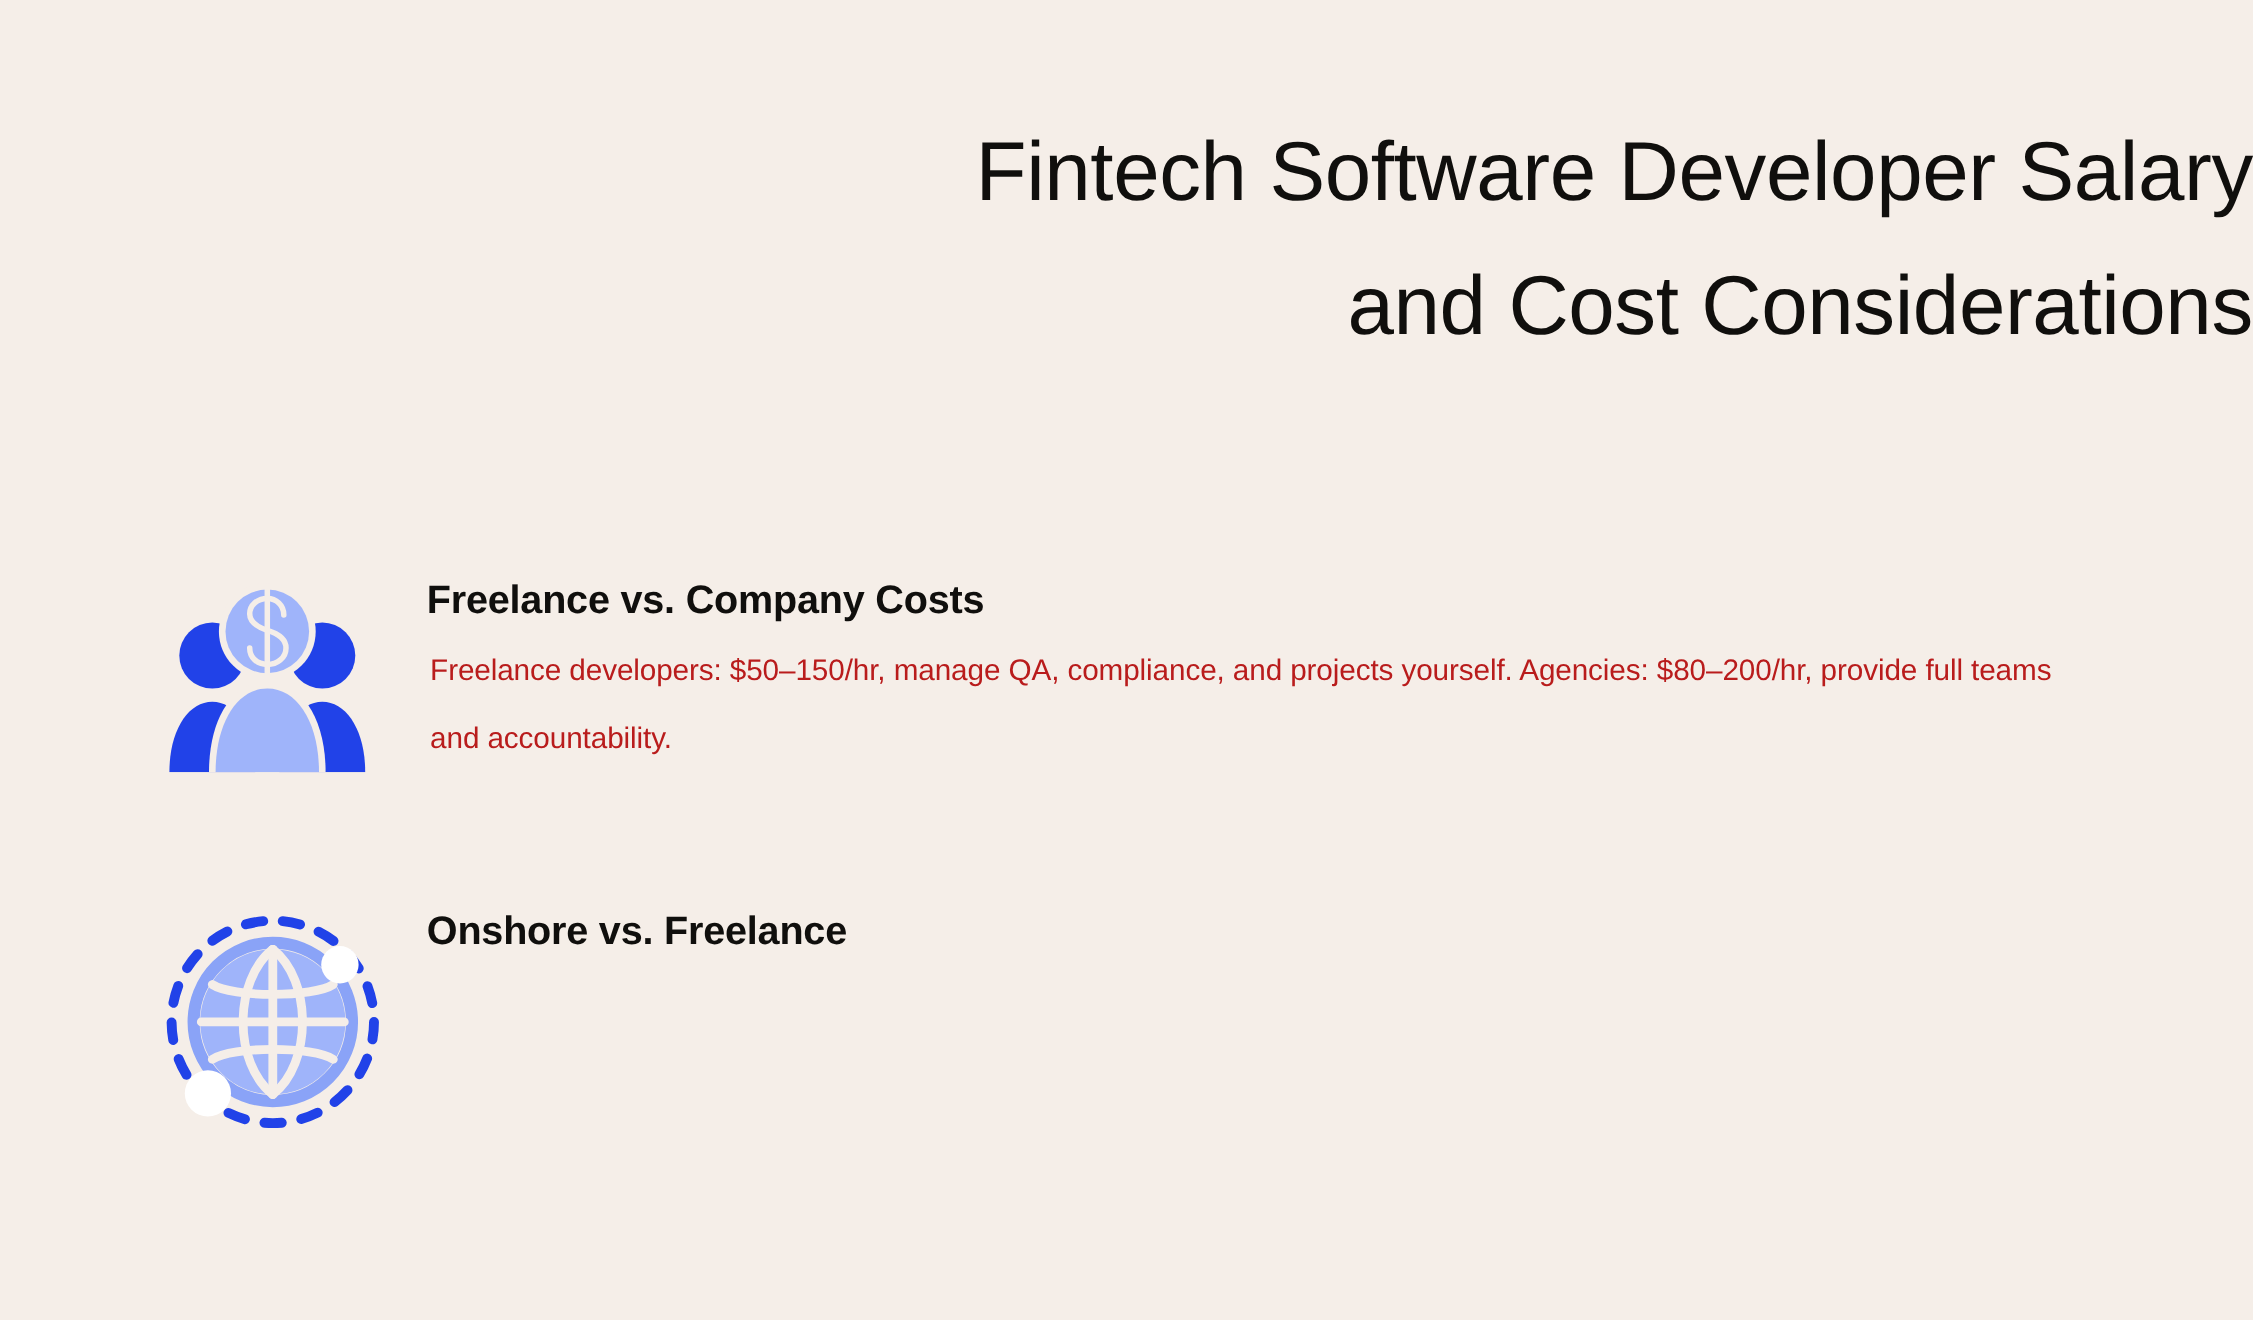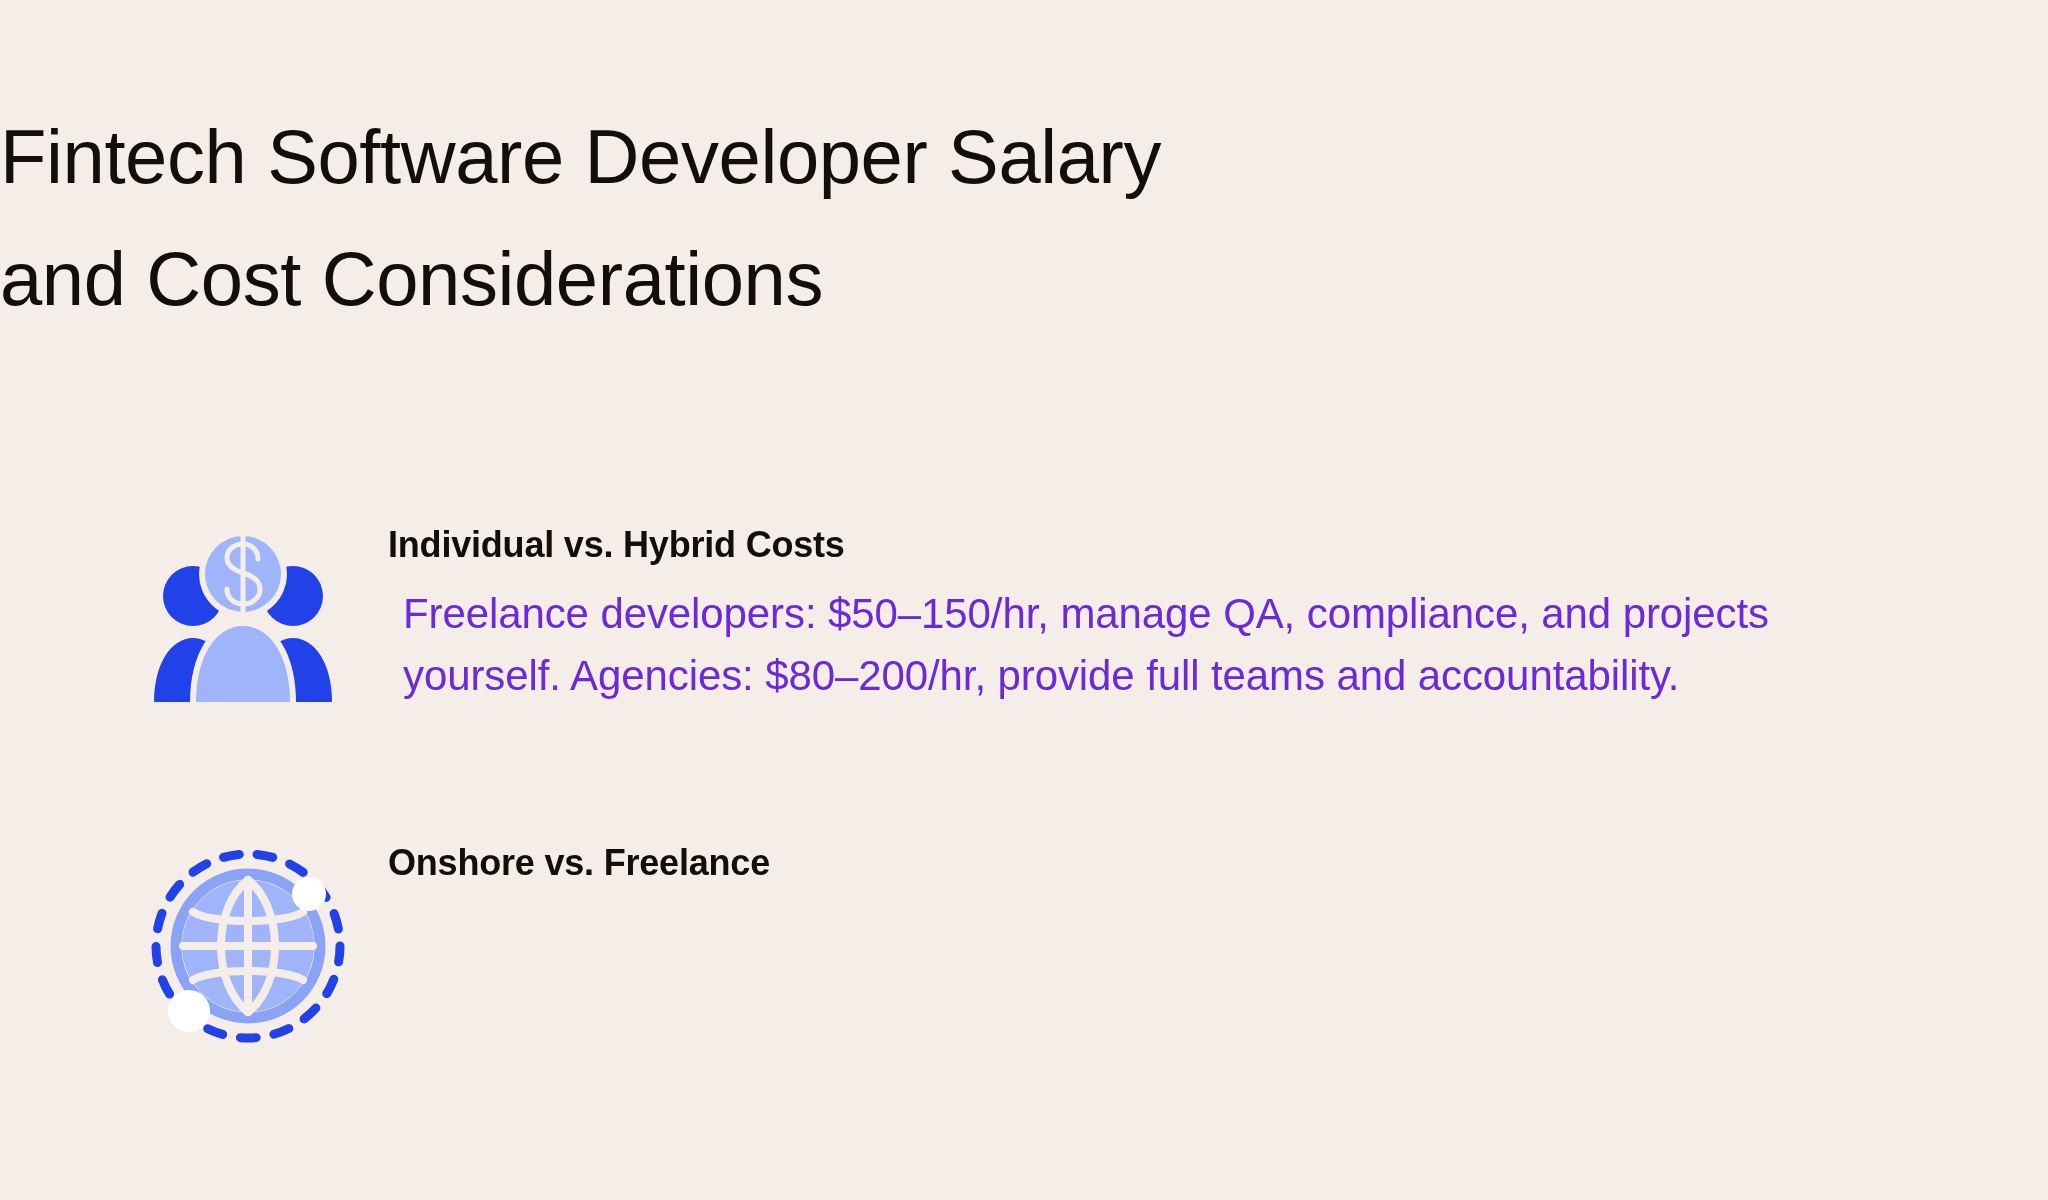--- a/index.html
+++ b/index.html
@@ -21,21 +21,21 @@
     background: #f5eee8;
     box-sizing: border-box;
   }
 
   
   .title-block {
     position: absolute;
     top: 96px;
     left: 0;
     width: 2048px;
-    text-align: left;
+    text-align: right;
   }
   .title-line {
     font-family: "Liberation Sans", sans-serif;
     font-size: 76px;
     font-weight: 400;
     color: #100f0d;
     letter-spacing: -0.4px;
     line-height: 122px;
     white-space: nowrap;
   }
@@ -73,25 +73,25 @@
     font-family: "Liberation Sans", sans-serif;
     font-size: 36px;
     font-weight: 700;
     color: #100f0d;
     letter-spacing: -0.2px;
     margin: 0 0 10px 0;
     line-height: 46px;
   }
   .row-body {
     font-family: "Liberation Sans", sans-serif;
-    font-size: 42px;
+    font-size: 27px;
     font-weight: 400;
-    color: #6d28d9;
+    color: #b91c1c;
     line-height: 62px;
-    margin: 15px;
+    margin: 3px;
     max-width: 1520px;
     letter-spacing: -0.1px;
   }
 
   
   .row-globe .text-cell { padding-top: 0; }
 
   svg { display: block; }
 </style>
 </head>
@@ -133,21 +133,21 @@
 
             <g stroke="#f5eee8" stroke-width="5" fill="none" stroke-linecap="round">
               <path d="M110 33 C110 24 103 18 95 18 C86 18 79 24 79 32 C79 40 86 44 95 47 C105 50 112 55 112 63 C112 72 104 78 95 78 C86 78 79 72 79 63"></path>
               <line x1="95" y1="8" x2="95" y2="88"></line>
             </g>
           </svg>
         </span>
       </div>
 
       <div class="text-cell">
-        <h2 class="row-heading">Individual vs. Hybrid Costs</h2>
+        <h2 class="row-heading">Freelance vs. Company Costs</h2>
         <p class="row-body">Freelance developers: $50–150/hr, manage QA, compliance, and projects yourself. Agencies: $80–200/hr, provide full teams and accountability.</p>
       </div>
     </div>
 
     <div class="row row-globe">
 
       <div class="icon-cell">
         <span>
           <svg width="200" height="200" viewBox="0 0 200 200" aria-hidden="true">
 

